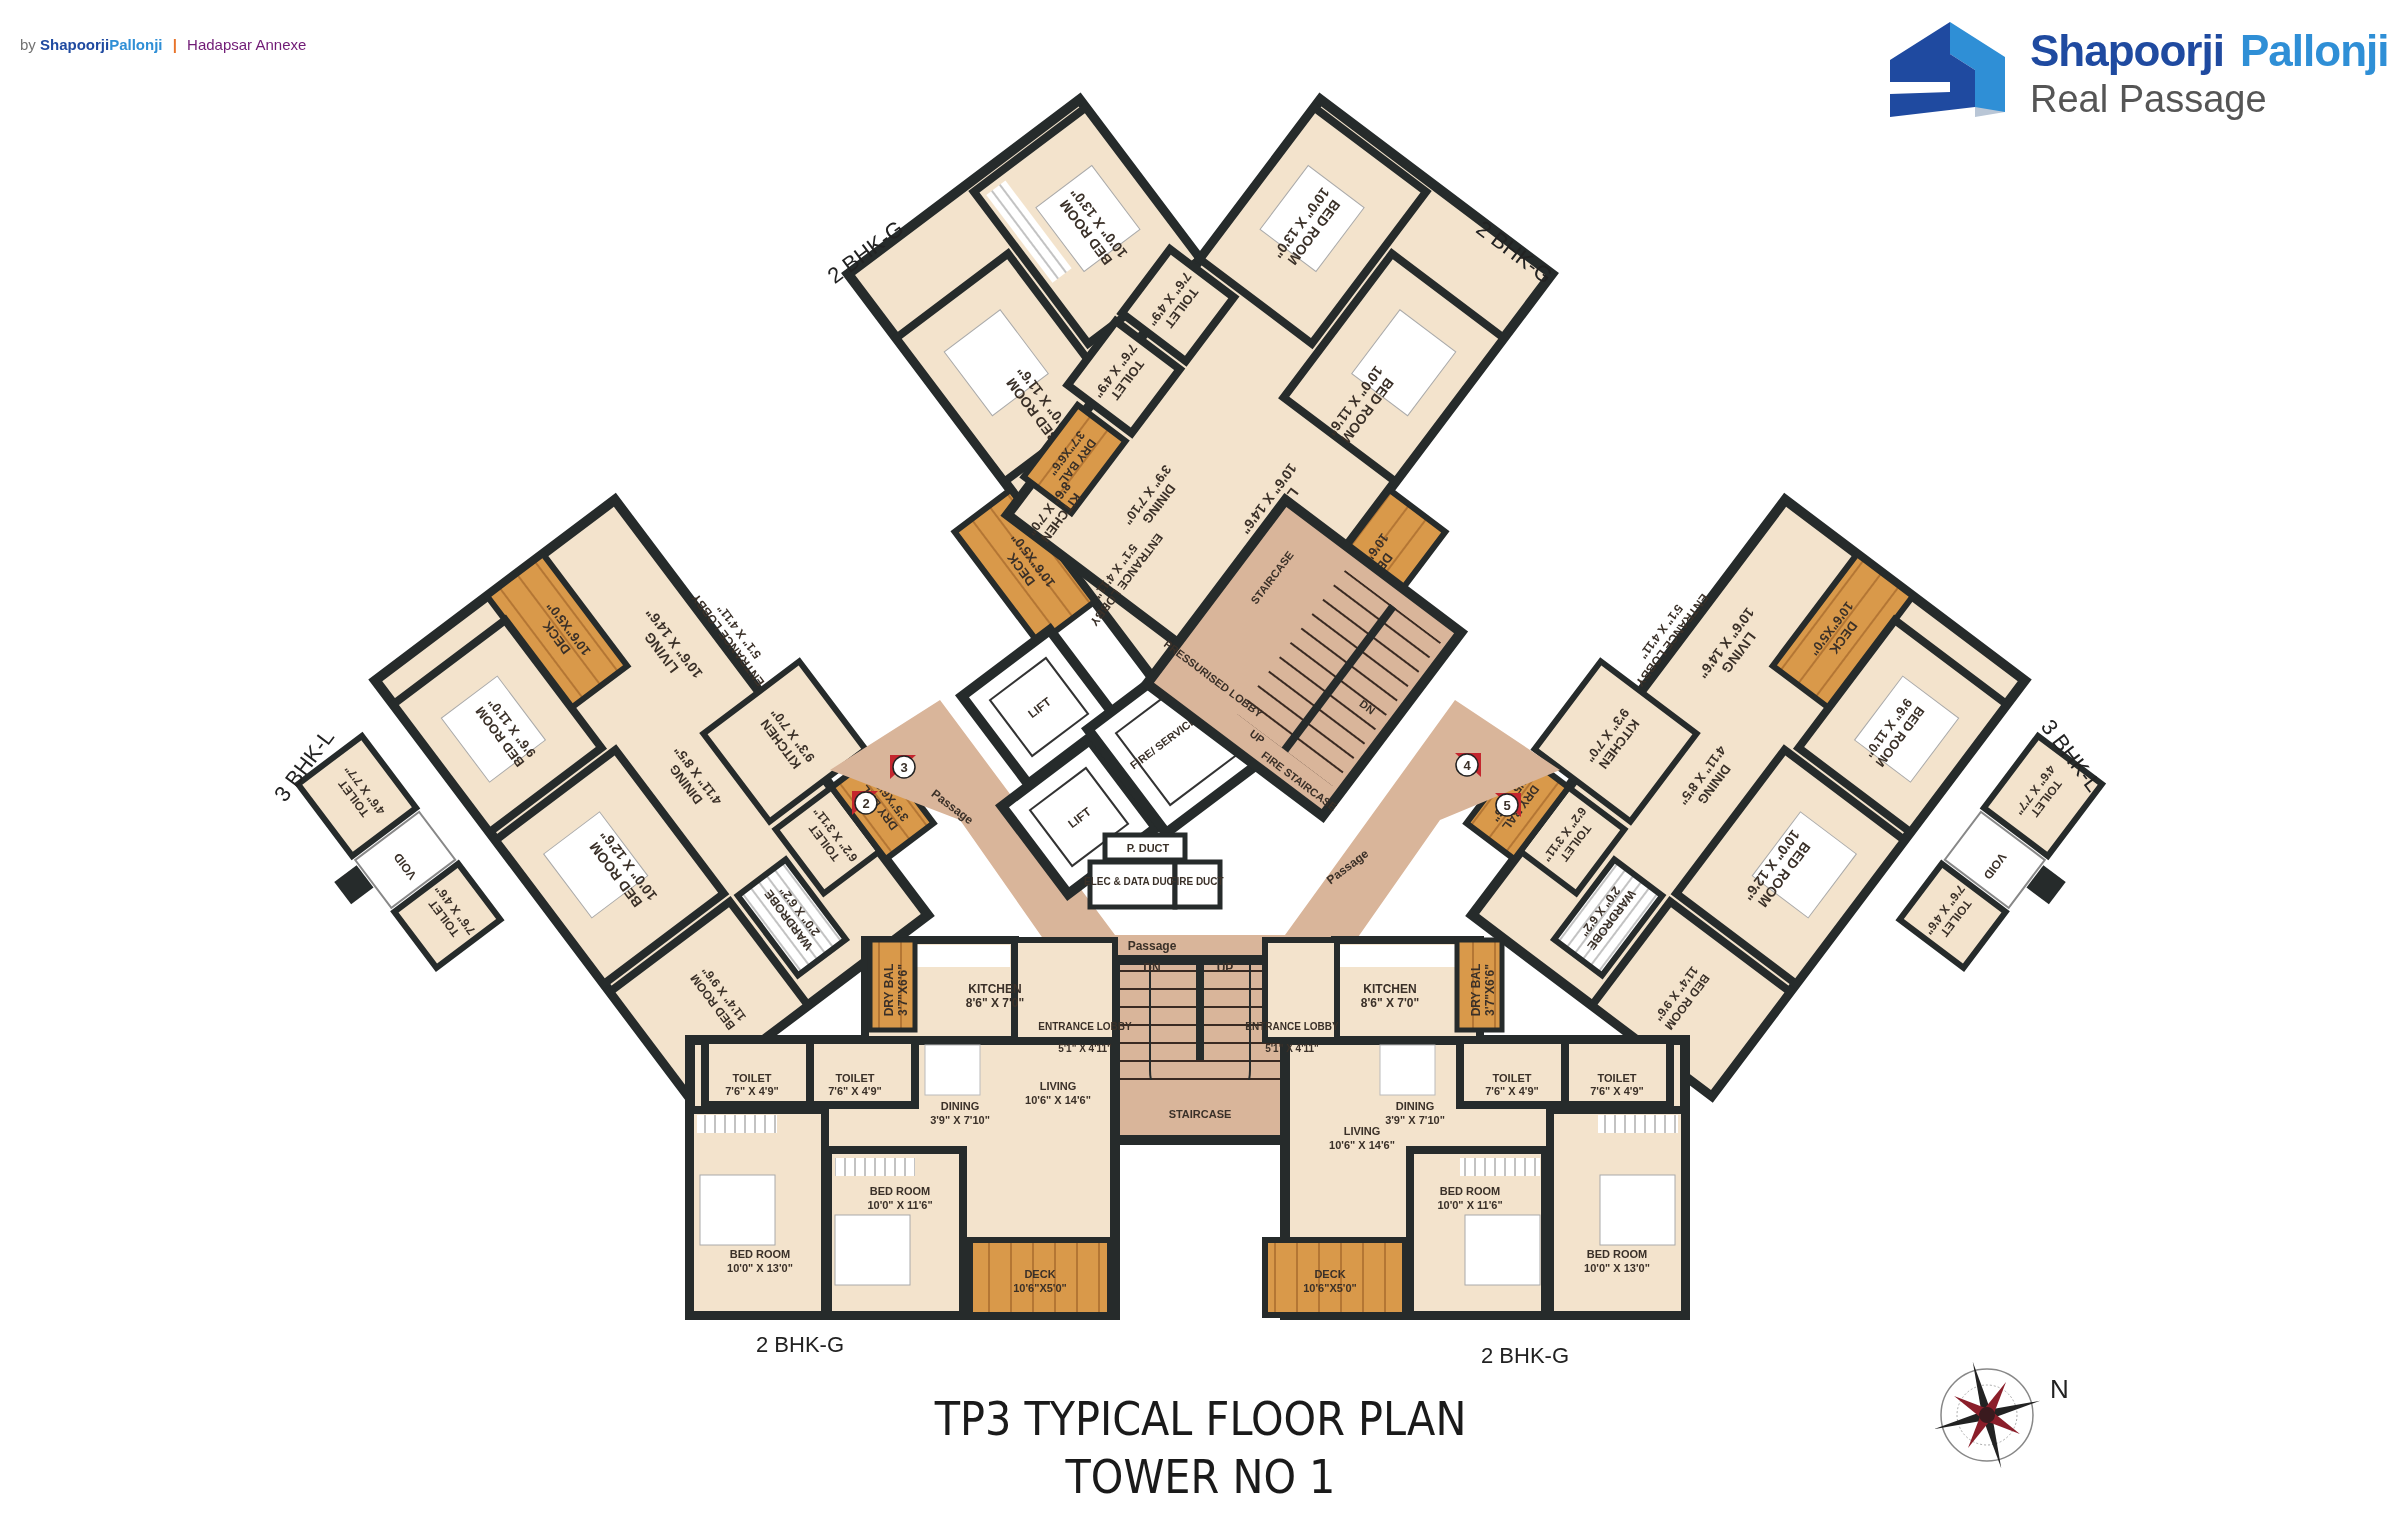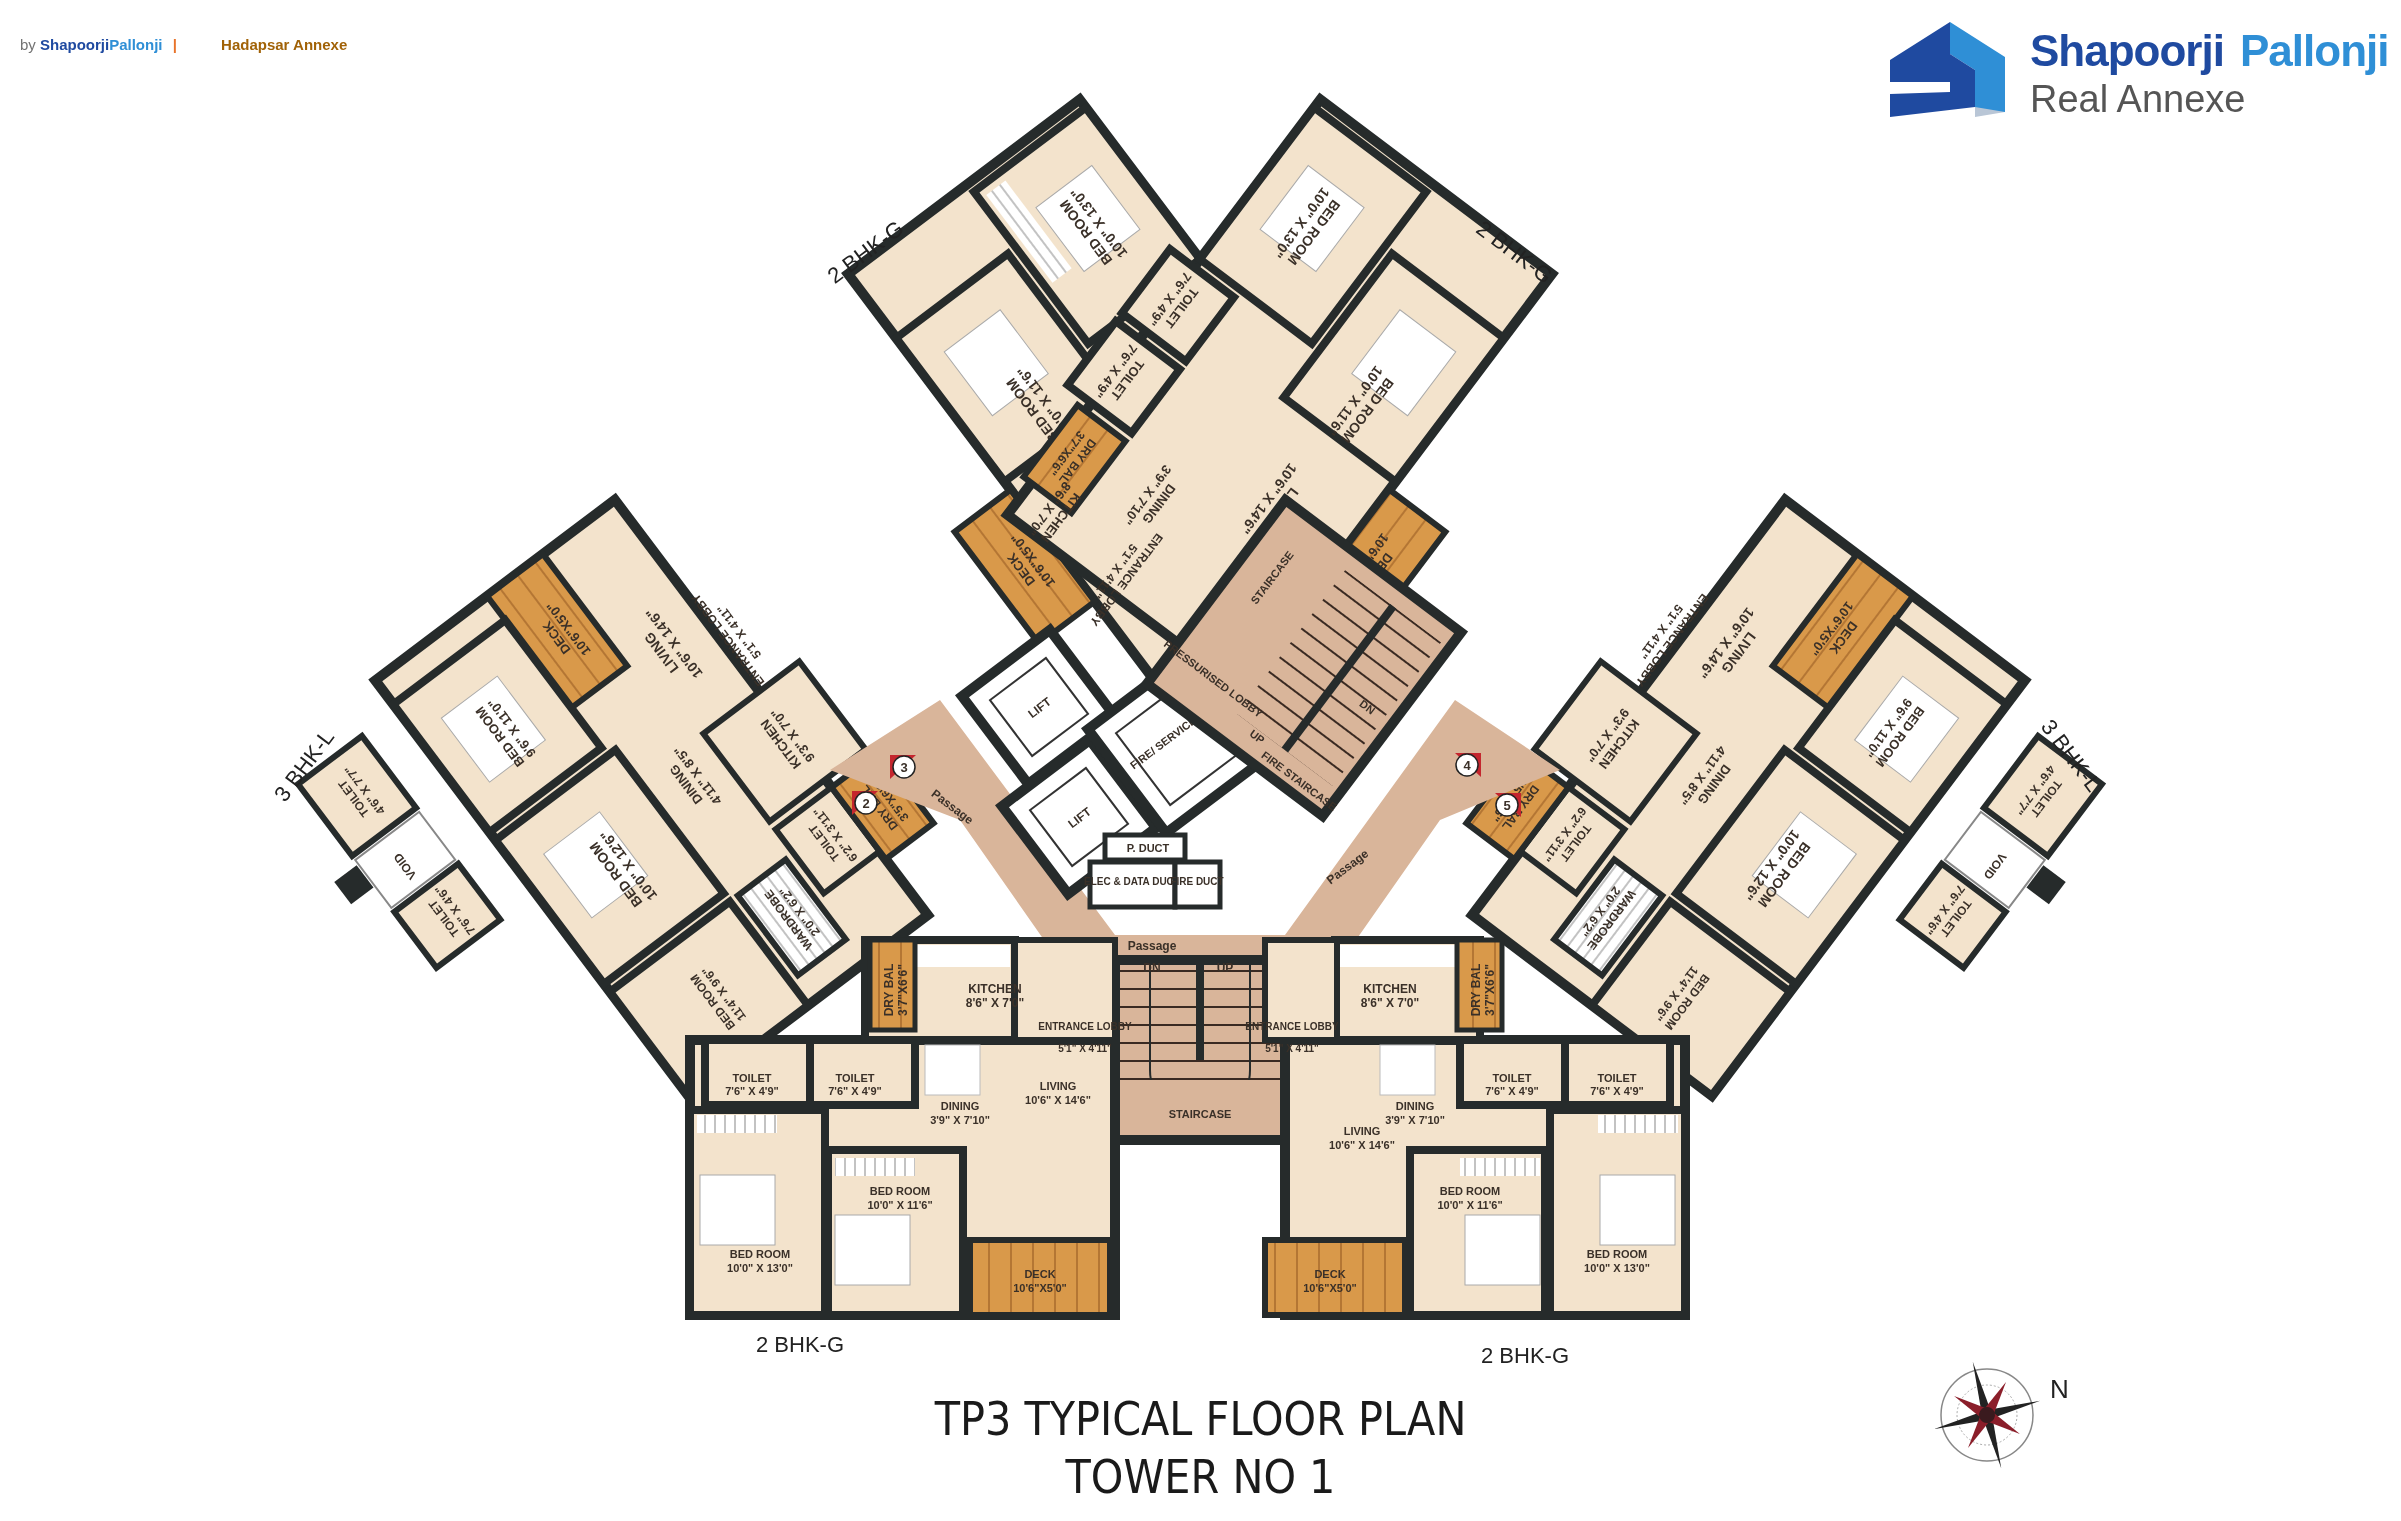--- a/index.html
+++ b/index.html
@@ -7,21 +7,21 @@
   .abs { position:absolute; }
   
   #joy-logo { left:20px; top:22px; }
   #joy-word { font-family:"DejaVu Sans", sans-serif; font-size:84px; font-weight:bold; color:#e8732a; letter-spacing:-1px; line-height:1; }
   #joy-reg { font-size:16px; color:#e8732a; position:absolute; left:282px; top:24px; }
   #joy-sub { font-size:15px; color:#2b3a67; margin-top:14px; white-space:nowrap; }
   #joy-sub .by { color:#737373; }
   #joy-sub .sp1 { color:#1f4aa0; font-weight:bold; }
   #joy-sub .sp2 { color:#2f8fd6; font-weight:bold; }
   #joy-sub .bar { color:#e8732a; font-weight:bold; padding:0 6px; }
-  #joy-sub .loc { color:#a16207; font-weight:bold;margin-left:34px; }
+  #joy-sub .loc { color:#701a75; font-weight:normal; }
   #sp-logo { left:1880px; top:22px; }
   #sp-mark { position:absolute; left:0; top:0; width:130px; height:95px; }
   #sp-name1 { position:absolute; left:150px; top:4px; font-size:44px; font-weight:bold; color:#1f4aa0; white-space:nowrap; letter-spacing:-1px; }
   #sp-name2 { position:absolute; left:360px; top:4px; font-size:44px; font-weight:bold; color:#2f8fd6; white-space:nowrap; letter-spacing:-1px; }
   #sp-sub { position:absolute; left:150px; top:56px; font-size:38px; color:#555555; white-space:nowrap; }
   
   #plan { position:absolute; left:0; top:0; width:2401px; height:1521px; }
   .room-label { font-family:"Liberation Sans", sans-serif; font-weight:bold; fill:#3a3028; text-anchor:middle; }
   .unit-label { font-family:"Liberation Sans", sans-serif; fill:#222; font-size:22px; text-anchor:middle; }
   
@@ -42,21 +42,21 @@
 </div>
 
 <div id="sp-logo" class="abs">
   <svg id="sp-mark" viewBox="0 0 130 95">
     <polygon points="70,0 125,35 125,90 95,90 95,48 70,32" fill="#2f8fd6"></polygon>
     <polygon points="70,0 10,38 10,60 70,60 70,70 10,72 10,95 95,85 95,48 70,32 40,48 70,48" fill="#1f4aa0"></polygon>
     <polygon points="95,85 125,90 95,95" fill="#b9c6d6"></polygon>
   </svg>
   <span id="sp-name1">Shapoorji</span>
   <span id="sp-name2">Pallonji</span>
-  <span id="sp-sub">Real Annexe</span>
+  <span id="sp-sub">Real Passage</span>
 </div>
 
 <svg id="plan" viewBox="0 0 2401 1521">
   <defs>
     <pattern id="deckpat" width="22" height="200" patternUnits="userSpaceOnUse">
       <rect width="22" height="200" fill="#d9994a"></rect>
       <line x1="21" y1="0" x2="21" y2="200" stroke="#a86a2c" stroke-width="1.5"></line>
     </pattern>
     <pattern id="stairpat" width="200" height="18" patternUnits="userSpaceOnUse">
       <rect width="200" height="18" fill="#d9b59a"></rect>

